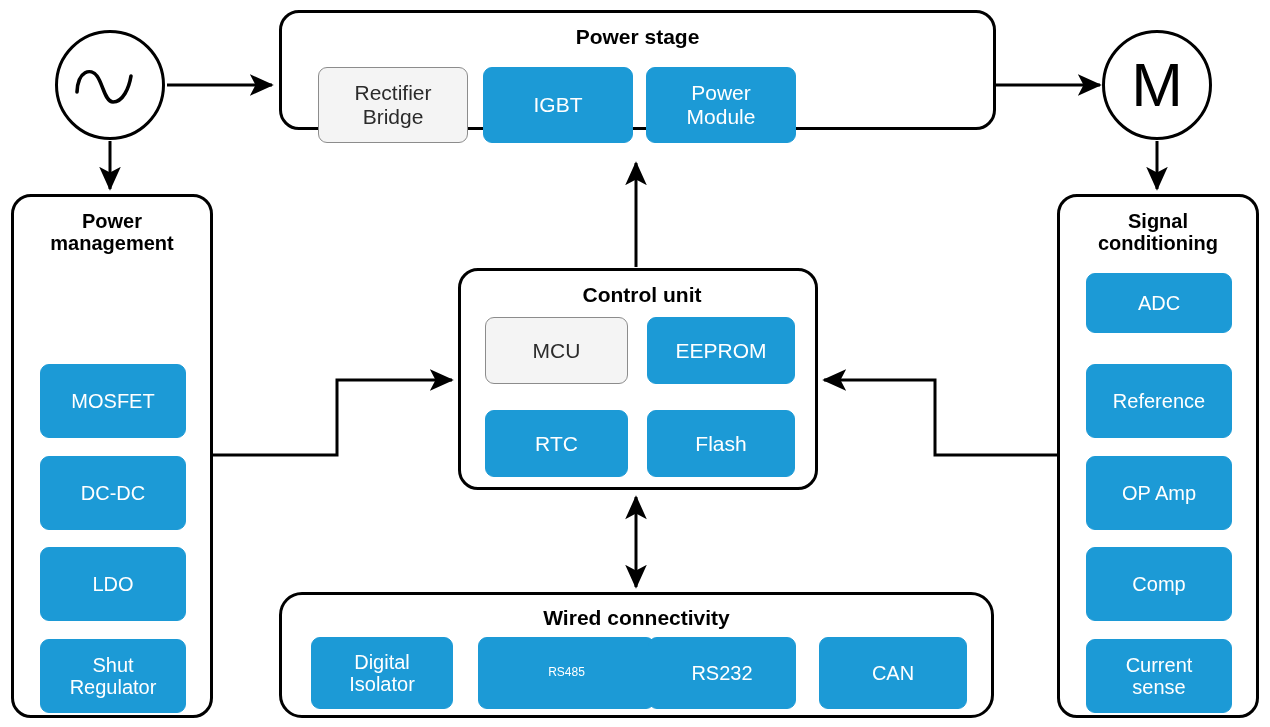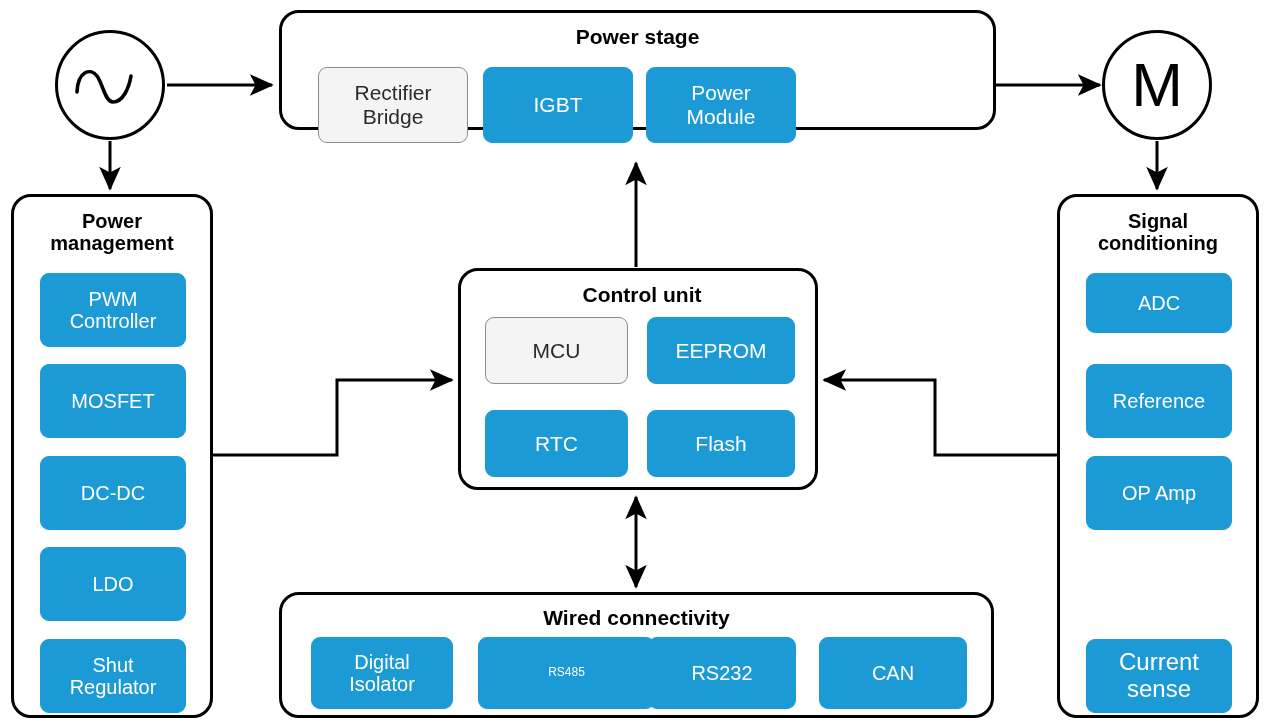--- a/index.html
+++ b/index.html
@@ -134,22 +134,20 @@
 
     <div class="chip blue" style="left:364px; top:54px; width:150px; height:76px; font-size:21px;">Power
 Module</div>
 
   </div>
 
   <div class="group" style="left:11px; top:194px; width:202px; height:524px;">
     <div class="group-title" style="top:13px; font-size:20px;">Power
 management</div>
 
-    <div class="chip blue" style="left:26px; top:76px; width:146px; height:74px; font-size:20px;">PWM
-Controller</div>
 
     <div class="chip blue" style="left:26px; top:167px; width:146px; height:74px; font-size:20px;">MOSFET</div>
 
     <div class="chip blue" style="left:26px; top:259px; width:146px; height:74px; font-size:20px;">DC-DC</div>
 
     <div class="chip blue" style="left:26px; top:350px; width:146px; height:74px; font-size:20px;">LDO</div>
 
     <div class="chip blue" style="left:26px; top:442px; width:146px; height:74px; font-size:20px;">Shut
 Regulator</div>
   </div>
@@ -169,26 +167,27 @@
   <div class="group" style="left:1057px; top:194px; width:202px; height:524px;">
     <div class="group-title" style="top:13px; font-size:20px;">Signal
 conditioning</div>
 
     <div class="chip blue" style="left:26px; top:76px; width:146px; height:60px; font-size:20px;">ADC</div>
 
     <div class="chip blue" style="left:26px; top:167px; width:146px; height:74px; font-size:20px;">Reference</div>
 
     <div class="chip blue" style="left:26px; top:259px; width:146px; height:74px; font-size:20px;">OP Amp</div>
 
+    <div class="chip blue" style="left:26px; top:350px; width:146px; height:74px; font-size:20px;">Comp</div>
 
-    <div class="chip blue" style="left:26px; top:442px; width:146px; height:74px; font-size:24px;">Current
+    <div class="chip blue" style="left:26px; top:442px; width:146px; height:74px; font-size:20px;">Current
 sense</div>
   </div>
 
-  <div class="group" style="left:279px; top:592px; width:715px; height:126px;">
+  <div class="group" style="left:279px; top:592px; width:715px; height:126px;border-radius:23px;">
     <div class="group-title" style="top:11px; font-size:21px;">Wired connectivity</div>
 
     <div class="chip blue" style="left:29px; top:42px; width:142px; height:72px; font-size:20px;">Digital
 Isolator</div>
 
     <div class="chip blue" style="left:196px; top:42px; width:177px; height:72px; font-size:12px;">RS485</div>
 
     <div class="chip blue" style="left:366px; top:42px; width:148px; height:72px; font-size:20px;">RS232</div>
 
     <div class="chip blue" style="left:537px; top:42px; width:148px; height:72px; font-size:20px;">CAN</div>

